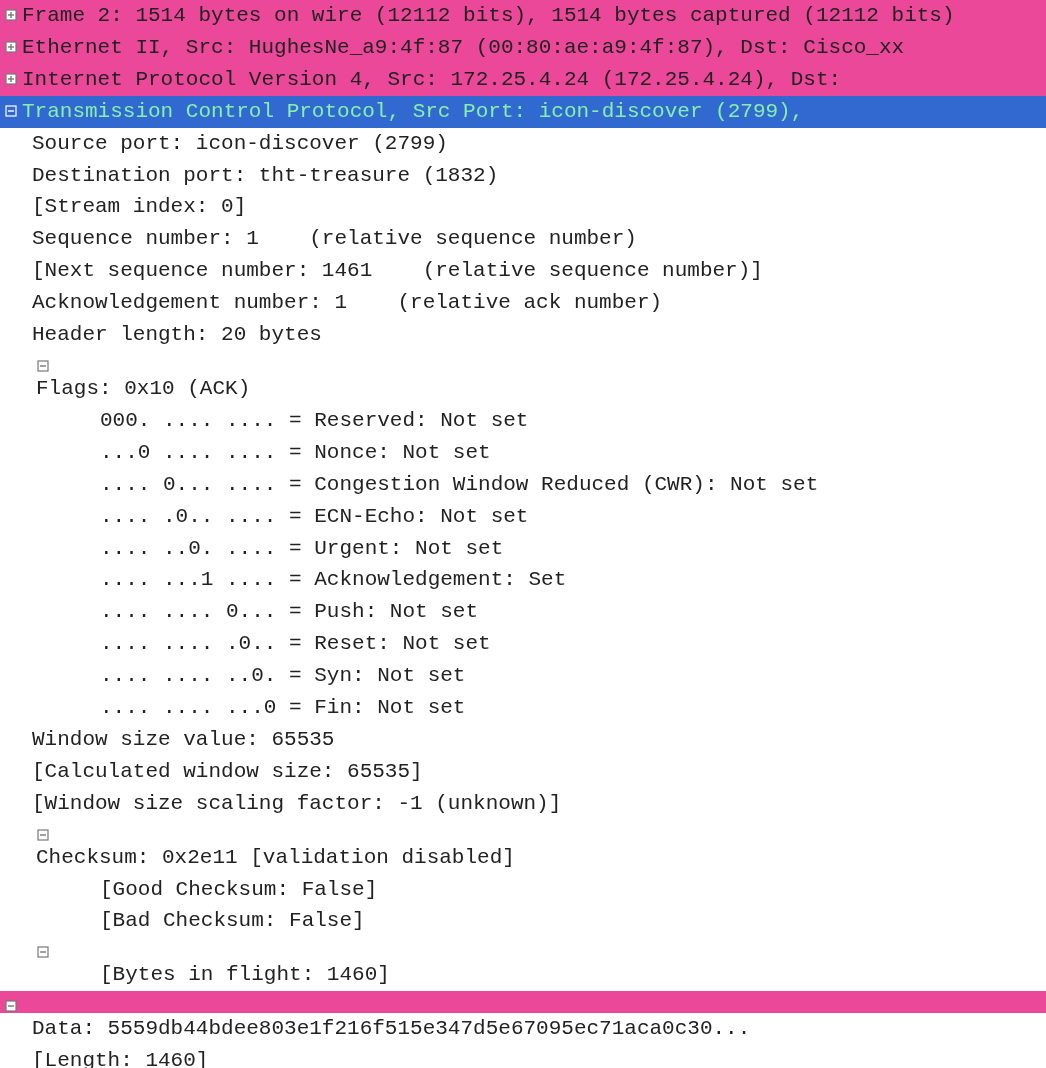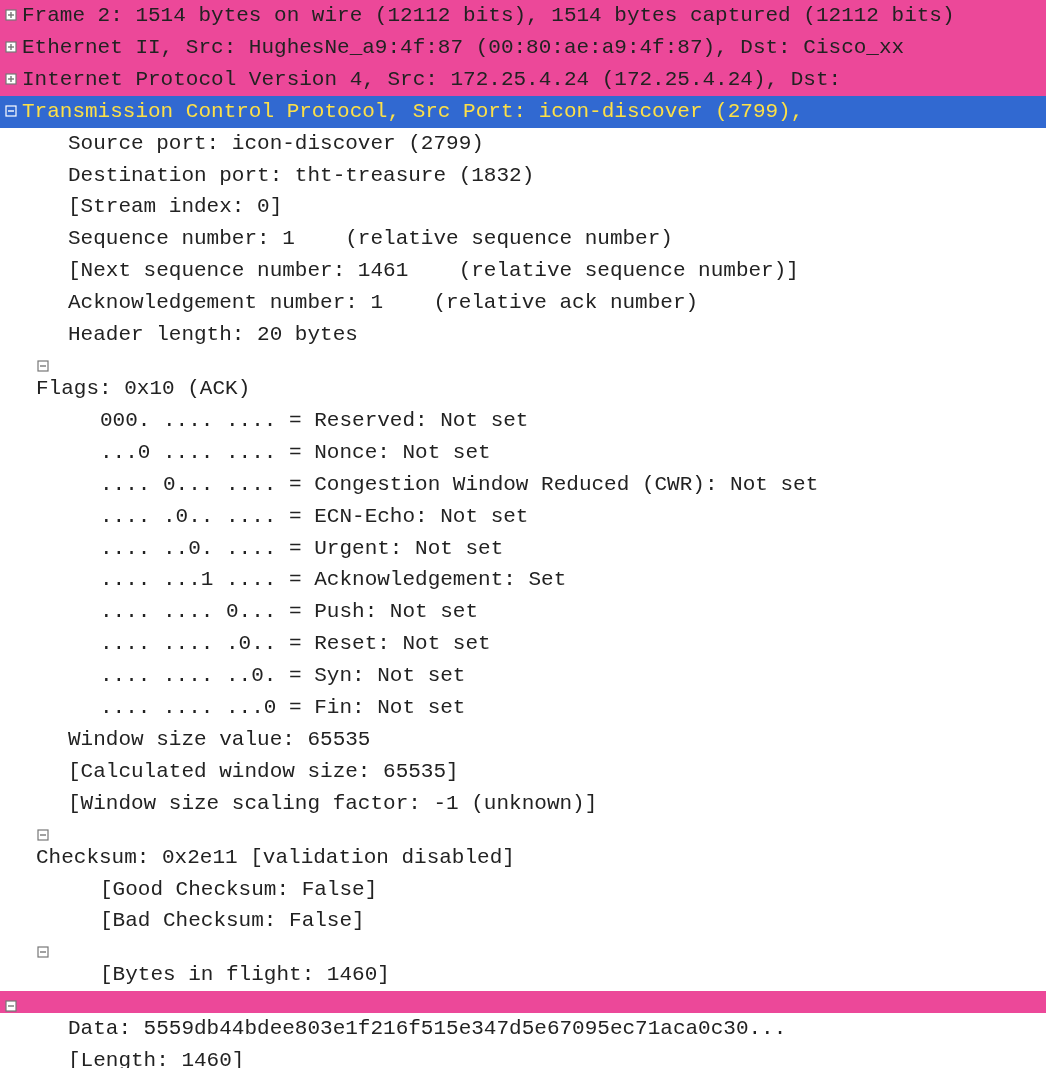--- a/index.html
+++ b/index.html
@@ -25,28 +25,28 @@
     flex-shrink: 0;
     display: inline-flex;
     align-items: center;
     justify-content: center;
   }
   .row .txt {
     white-space: pre;
   }
   .indent-0 { padding-left: 4px; }
   .indent-1 { padding-left: 36px; flex-direction: column; }
-  .indent-2 { padding-left: 68px; }
+  .indent-2 { padding-left: 32px; }
   .indent-3 { padding-left: 100px; align-items: flex-end; }
   .header-row {
     background: #ec4899;
   }
   .selected-row {
     background: #3169d1;
-    color: #fde047;
+    color: #86efac;
   }
   .expander {
     stroke: #777;
     fill: #fff;
   }
   .selected-row .expander {
     stroke: #fff;
     fill: #3169d1;
   }
   svg.expander rect {

